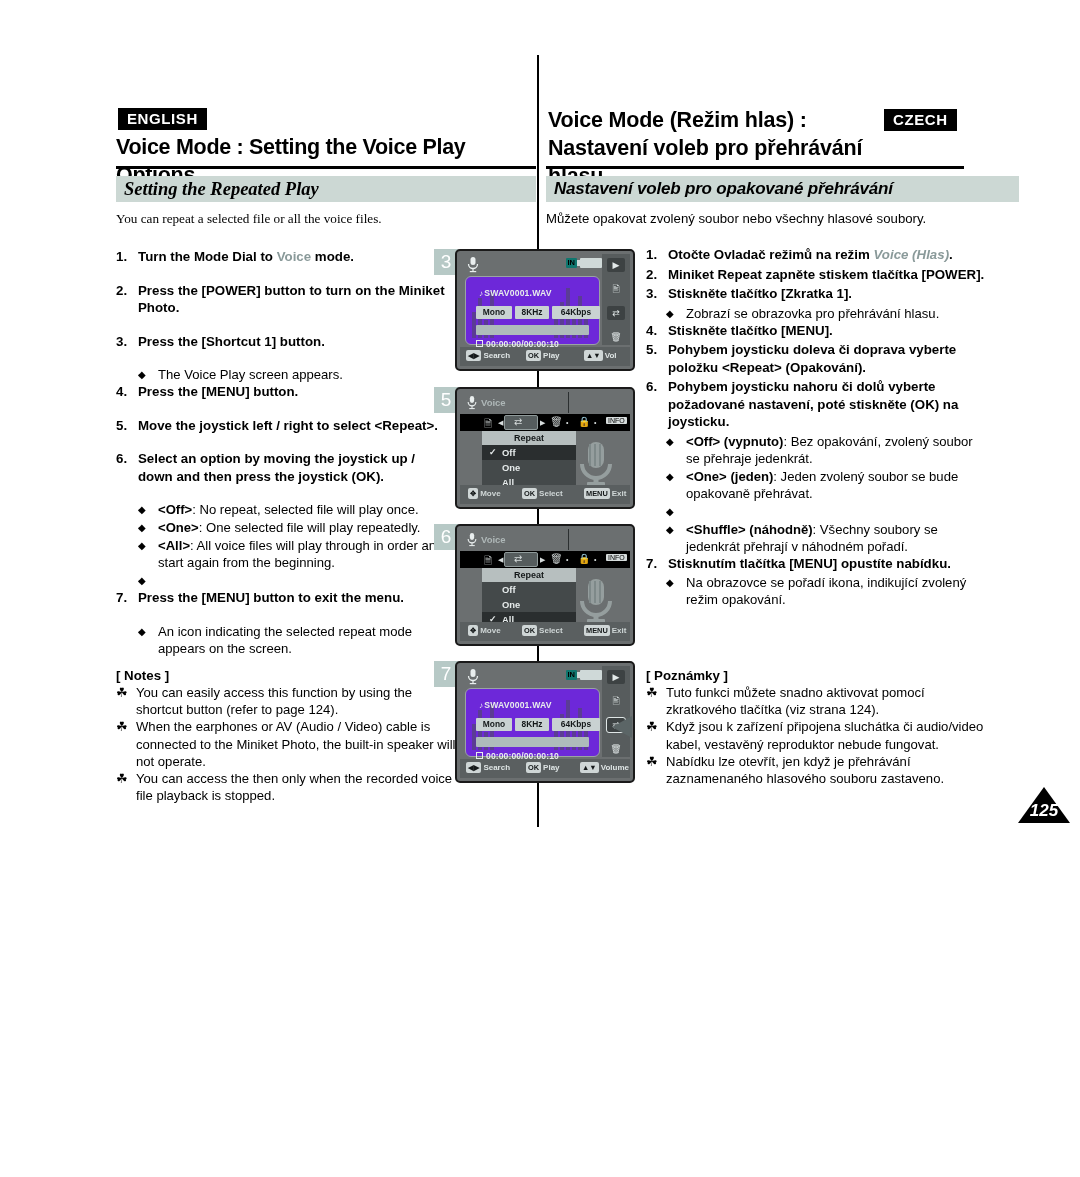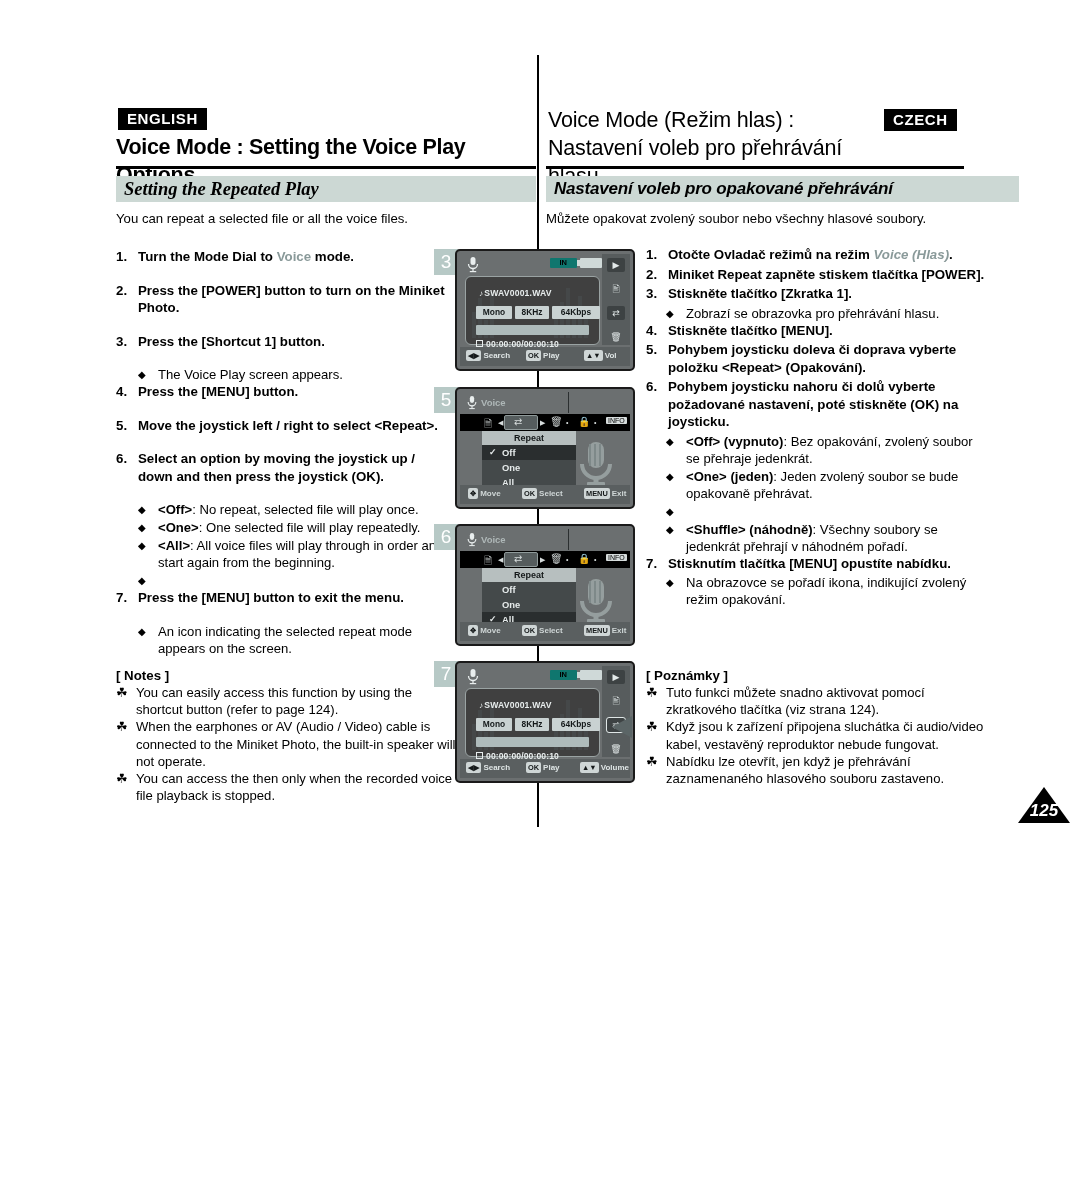--- a/index.html
+++ b/index.html
@@ -35,21 +35,21 @@
   .title-en {
     position: absolute; left: 116px; top: 133px;
     width: 418px;
     font-size: 21.5px; font-weight: bold;
     letter-spacing: -0.3px;
     line-height: 28px;
   }
   .title-cz {
     position: absolute; left: 548px; top: 106px;
     width: 330px;
-    font-size: 21.5px; font-weight: normal;
+    font-size: 21.5px; font-weight: bold;
     letter-spacing: -0.2px;
     line-height: 28px;
   }
   .title-cz .l1 { display:block; }
   .title-cz .l2 { display:block; }
 
   .rule-en { position:absolute; left:116px; top:166px; width:420px; height:3px; background:#000; }
   .rule-cz { position:absolute; left:546px; top:166px; width:418px; height:3px; background:#000; }
 
   
@@ -70,21 +70,21 @@
   #sec-bar-cz { left:546px; top:176px; width:473px; }
   #sec-bar-cz span {
     font-family: "Liberation Sans", sans-serif;
     font-size: 17px; letter-spacing: -0.2px;
   }
 
   
   .intro {
     position: absolute; font-size: 13.2px; line-height: 17px;
   }
-  #intro-en { left:116px; top:210px; width:420px; }
+  #intro-en { left:116px; top:210px; width:420px;font-family:Liberation Serif, serif; }
   #intro-cz { left:546px; top:210px; width:420px; }
 
   
   .col { position: absolute; font-size: 13.2px; }
   #col-en { left:116px; top:248px; width:330px; }
   #col-cz { left:646px; top:246px; width:340px; }
 
   .step {
     display: grid;
     grid-template-columns: 22px 1fr;
@@ -154,34 +154,34 @@
     position: absolute; left:0; top:0; right:26px; height: 21px;
   }
   .mic-ico { position:absolute; left:6px; top:2px; width:14px; height:17px; }
   .pl-counter {
     position:absolute; right:44px; top:4px;
     font-size:9px; font-weight:normal; letter-spacing:.3px;margin-top:20px;
   }
   .in-chip {
     position:absolute; right:27px; top:4px;
     background:#0f766e; color:#000; font-size:7.5px; font-weight:bold;
-    padding:0 10px; line-height:10px; border-radius:1px;
+    padding:0 2px; line-height:10px; border-radius:1px;
   }
   .batt {
     position:absolute; right:2px; top:4px;
     width:22px; height:10px; background:#cfd9d8; border-radius:1px;
   }
   .batt:before{
     content:""; position:absolute; left:-3px; top:2px;
     width:3px; height:6px; background:#cfd9d8;
   }
 
   .pl-body {
     position:absolute; left:5px; top:22px; right:30px; bottom:21px;
-    background:#404040; border-radius:6px;
+    background:#6d28d9; border-radius:6px;
     border:1px solid #9aa3a3;
   }
   .eq {
     position:absolute; inset:0; opacity:.5;
   }
   .eq i {
     position:absolute; bottom:6px; width:4px; background:#4a5152; display:block;
   }
   .fname {
     position:absolute; left:13px; top:11px;

